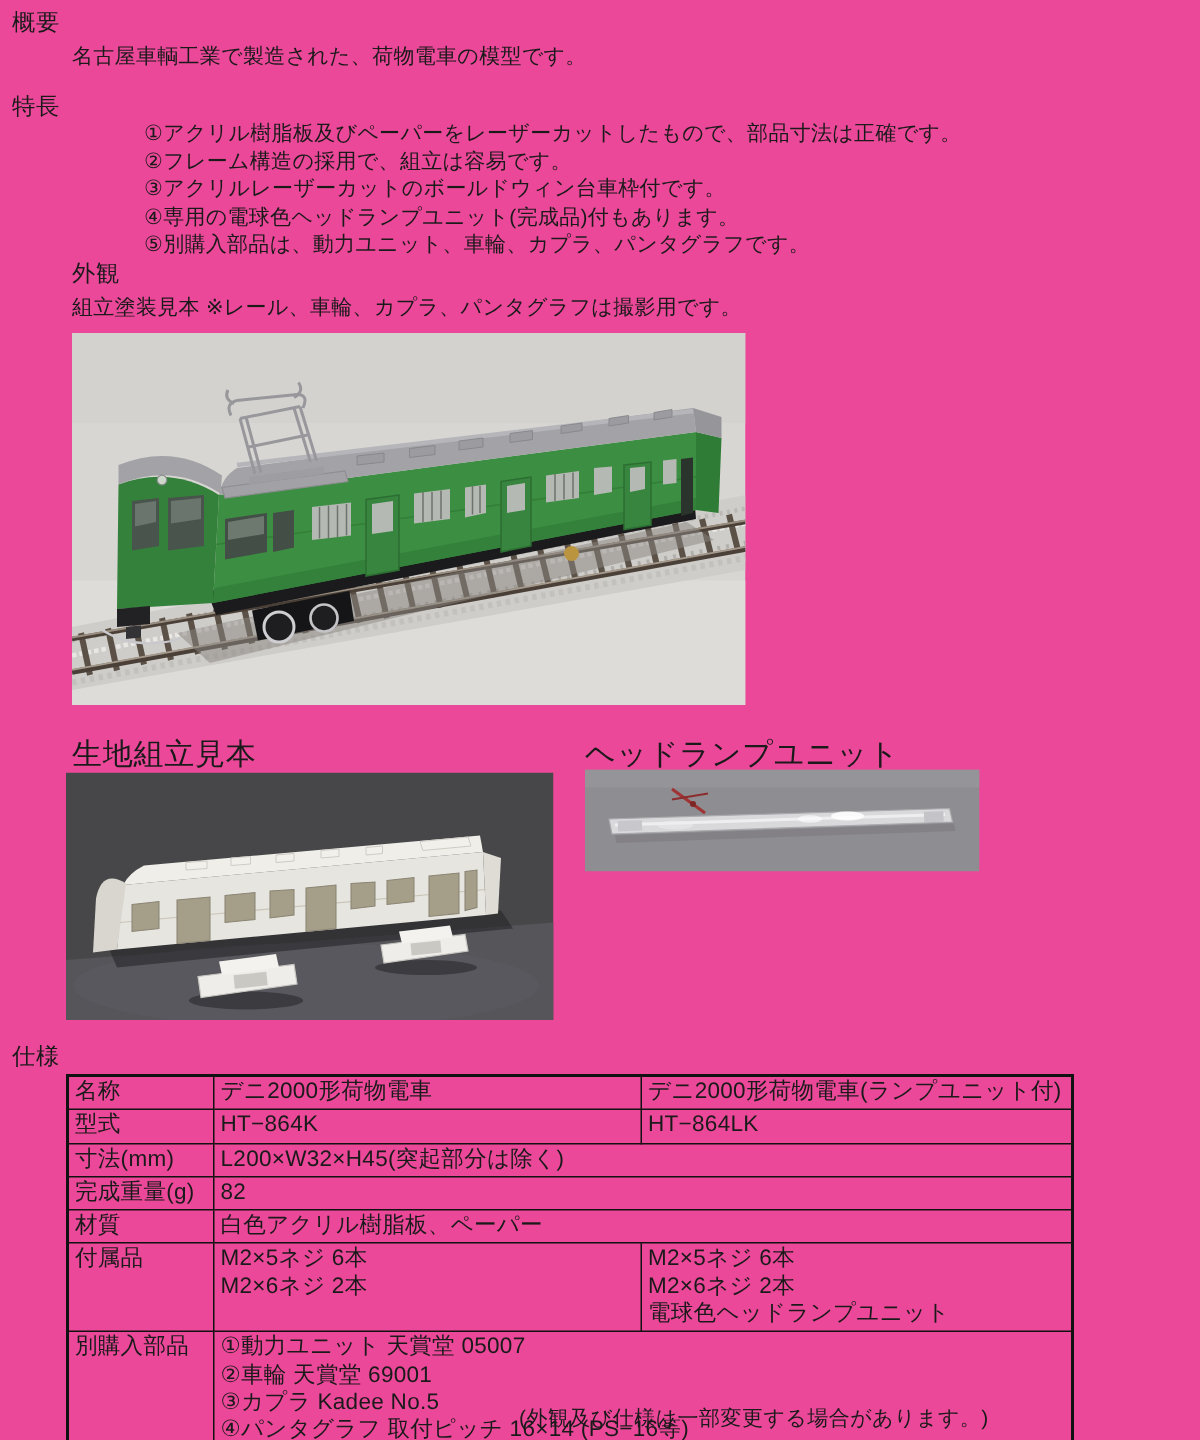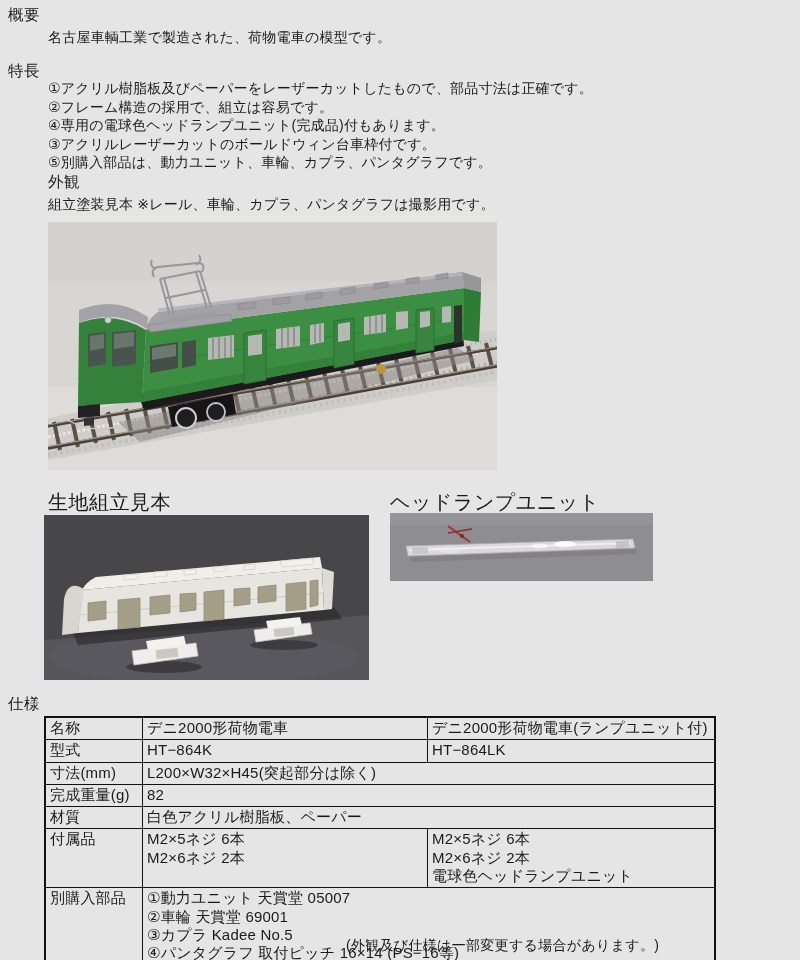--- a/index.html
+++ b/index.html
@@ -1,22 +1,22 @@
 <!DOCTYPE html>
 <html style="--train-green: #3c8e42; --train-green-dark: #33813a; --roof-gray: #a3a3a7; --photo-bg-light: #d8d6d3; --photo-bg-dark: #47474a; --photo-bg-mid: #8e8d91; --ballast: #cfcdc9; --tie-brown: #5b5147; --text: #1a1a1a;"><head>
 <meta charset="utf-8">
 <style>
   html,body{margin:0;padding:0;background:#fff;}
   .page{
-    position:relative;width:800px;height:960px;background:#e5e5e5;color:#1a1a1a;
+    position:relative;width:800px;height:960px;background:#ec4899;color:#1a1a1a;
     font-family:"Liberation Sans","DejaVu Sans",sans-serif;overflow:hidden;
   }
   .h{position:absolute;font-size:15.5px;letter-spacing:.5px;}
   .txt{position:absolute;font-size:14px;letter-spacing:.2px;}
-  .features div{line-height:18.6px;}
+  .features div{line-height:18.6px;margin-left:48px;}
   .photo{position:absolute;line-height:0;}
   .photo svg{display:block;}
   .label{position:absolute;font-size:20px;letter-spacing:.5px;}
   table.spec{
     position:absolute;left:44px;top:716px;width:650px;
     border-collapse:collapse;table-layout:fixed;
     font-size:15px;line-height:1.22;letter-spacing:.2px;
   }
   table.spec td{
     border:1px solid #111;padding:1px 4px 2px 4px;vertical-align:top;
@@ -41,22 +41,22 @@
 
 <div class="page">
 
   <div class="h" style="left:8px;top:5px;">概要</div>
   <div class="txt" style="left:48px;top:29px;">名古屋車輌工業で製造された、荷物電車の模型です。</div>
 
   <div class="h" style="left:8px;top:61px;text-align:right;">特長</div>
   <div class="txt features" style="left:48px;top:79px;">
     <div>①アクリル樹脂板及びペーパーをレーザーカットしたもので、部品寸法は正確です。</div>
     <div>②フレーム構造の採用で、組立は容易です。</div>
+    <div>③アクリルレーザーカットのボールドウィン台車枠付です。</div>
     <div>④専用の電球色ヘッドランプユニット(完成品)付もあります。</div>
-    <div>③アクリルレーザーカットのボールドウィン台車枠付です。</div>
     <div>⑤別購入部品は、動力ユニット、車輪、カプラ、パンタグラフです。</div>
   </div>
 
   <div class="h" style="left:8px;top:172px;margin-left:40px;">外観</div>
   <div class="txt" style="left:48px;top:196px;">組立塗装見本 ※レール、車輪、カプラ、パンタグラフは撮影用です。</div>
 
   <div class="photo" style="left:48px;top:222px;">
     <svg width="449" height="248" viewBox="0 0 449 248">
       <rect class="bg-light" width="449" height="248"></rect>
       <rect y="165" width="449" height="83" fill="#dedcd9"></rect>

